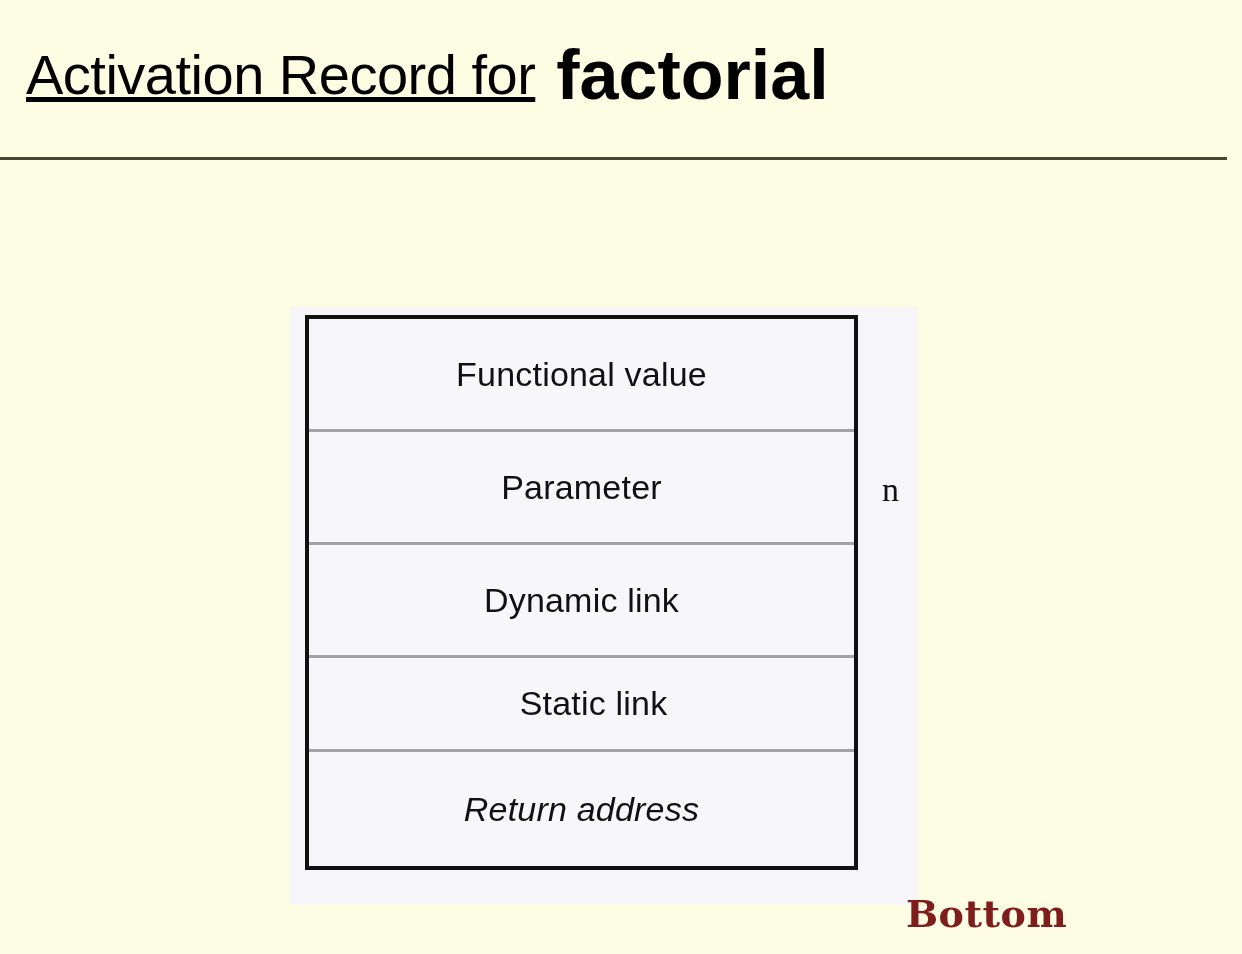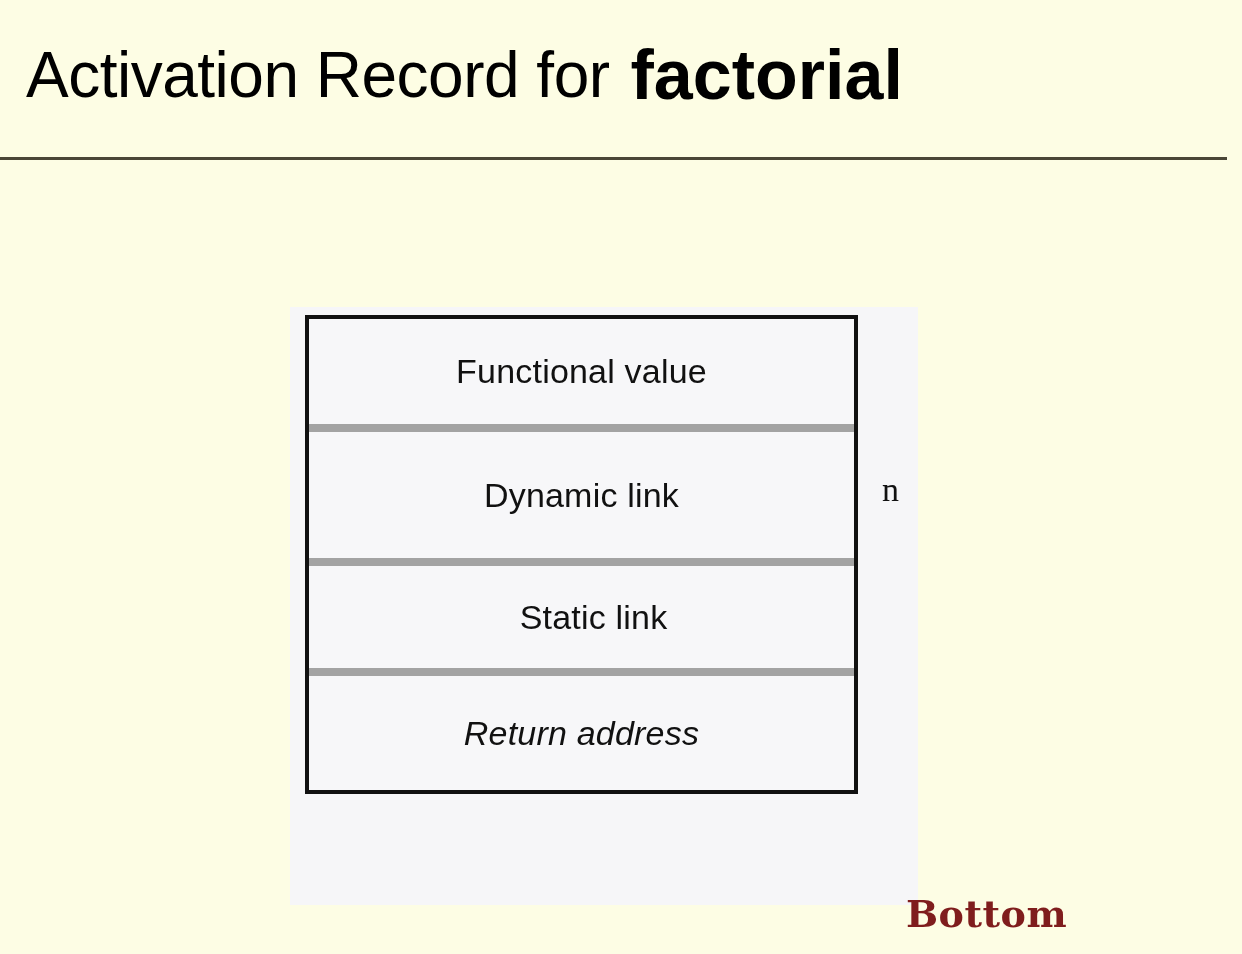--- a/index.html
+++ b/index.html
@@ -23,24 +23,25 @@
     top: 16px;
     width: 1190px;
     height: 118px;
     display: flex;
     align-items: center;
     white-space: nowrap;
     color: #000000;
   }
   .title-plain {
     font-family: "Liberation Sans", sans-serif;
-    font-size: 64px;
+    font-size: 56px;
     font-weight: 400;
     letter-spacing: -0.5px;
     line-height: 1;
+    text-decoration: underline;
   }
   .title-code {
     font-family: Liberation Sans, sans-serif;
     font-size: 70px;
     font-weight: 700;
     line-height: 1;
     margin-left: 21px;
     letter-spacing: 0px;
   }
 
@@ -71,38 +72,38 @@
     top: 8px;     
     width: 553px; 
     border: 4px solid #111111;
     border-collapse: collapse;
     background: #f7f7f9;
     box-sizing: border-box;
   }
   .ar-row {
     display: block;
     box-sizing: border-box;
-    border-bottom: 8px solid #a3a3a3;
+    border-bottom: 3px solid #a3a3a3;
     background: #f7f7f9;
     display: flex;
     align-items: center;
     justify-content: center;
     color: #111111;
     font-family: "Liberation Sans", sans-serif;
     font-size: 34px;
     font-weight: 400;
     letter-spacing: 0.2px;
   }
   .ar-row:last-child {
     border-bottom: none;
   }
   .ar-row.r0 { height: 113px; }
   .ar-row.r1 { height: 113px; }
-  .ar-row.r2 { height: 134px; }
-  .ar-row.r3 { height: 110px; padding-left: 24px; }
+  .ar-row.r2 { height: 113px; }
+  .ar-row.r3 { height: 94px; padding-left: 24px; }
   .ar-row.r4 { height: 114px; font-style: italic; }
 
   
   .ar-annotation {
     position: absolute;
     left: 592px;  
     top: 166px;   
     font-family: "Liberation Serif", serif;
     font-size: 34px;
     color: #111111;
@@ -132,20 +133,23 @@
 </div>
 
 <div class="title-rule"></div>
 
 <div class="figure-area">
 
   <div class="ar-table">
     <div class="ar-row r0">
       <span>Functional value</span>
     </div>
+    <div class="ar-row r1">
+      <span>Parameter</span>
+    </div>
     <div class="ar-row r2">
       <span>Dynamic link</span>
     </div>
     <div class="ar-row r3">
       <span>Static link</span>
     </div>
     <div class="ar-row r4">
       <span>Return address</span>
     </div>
   </div>

